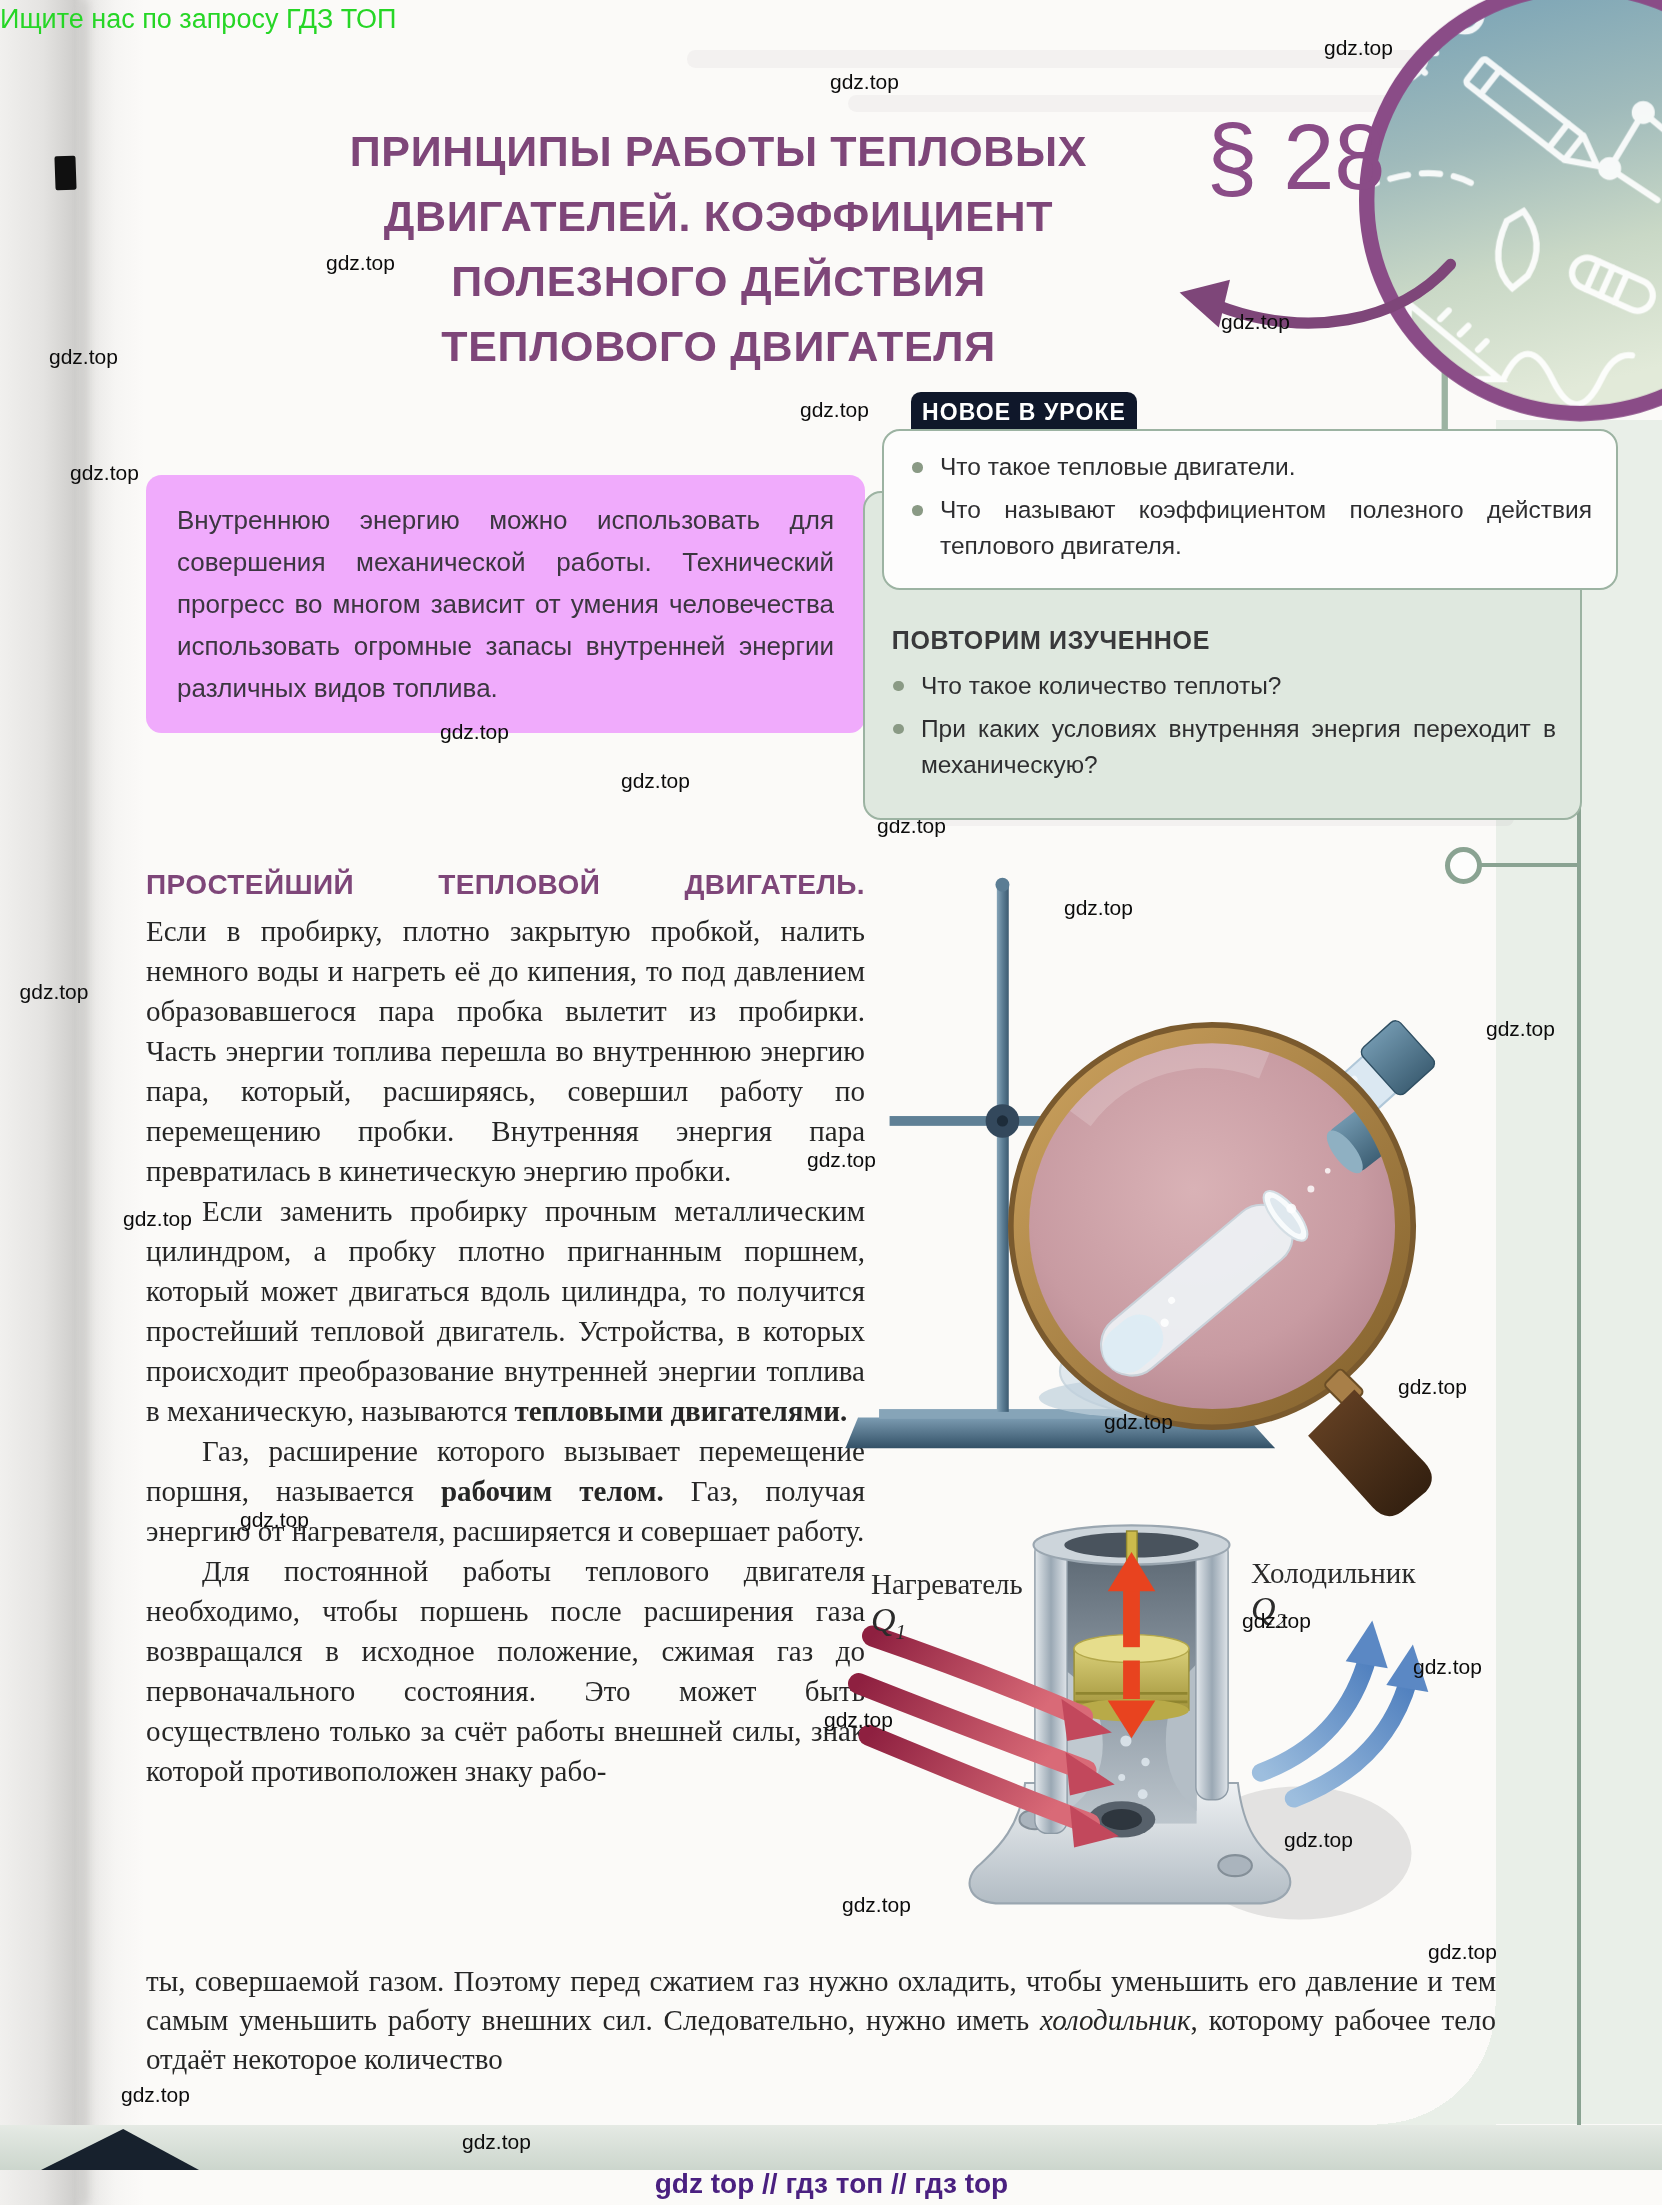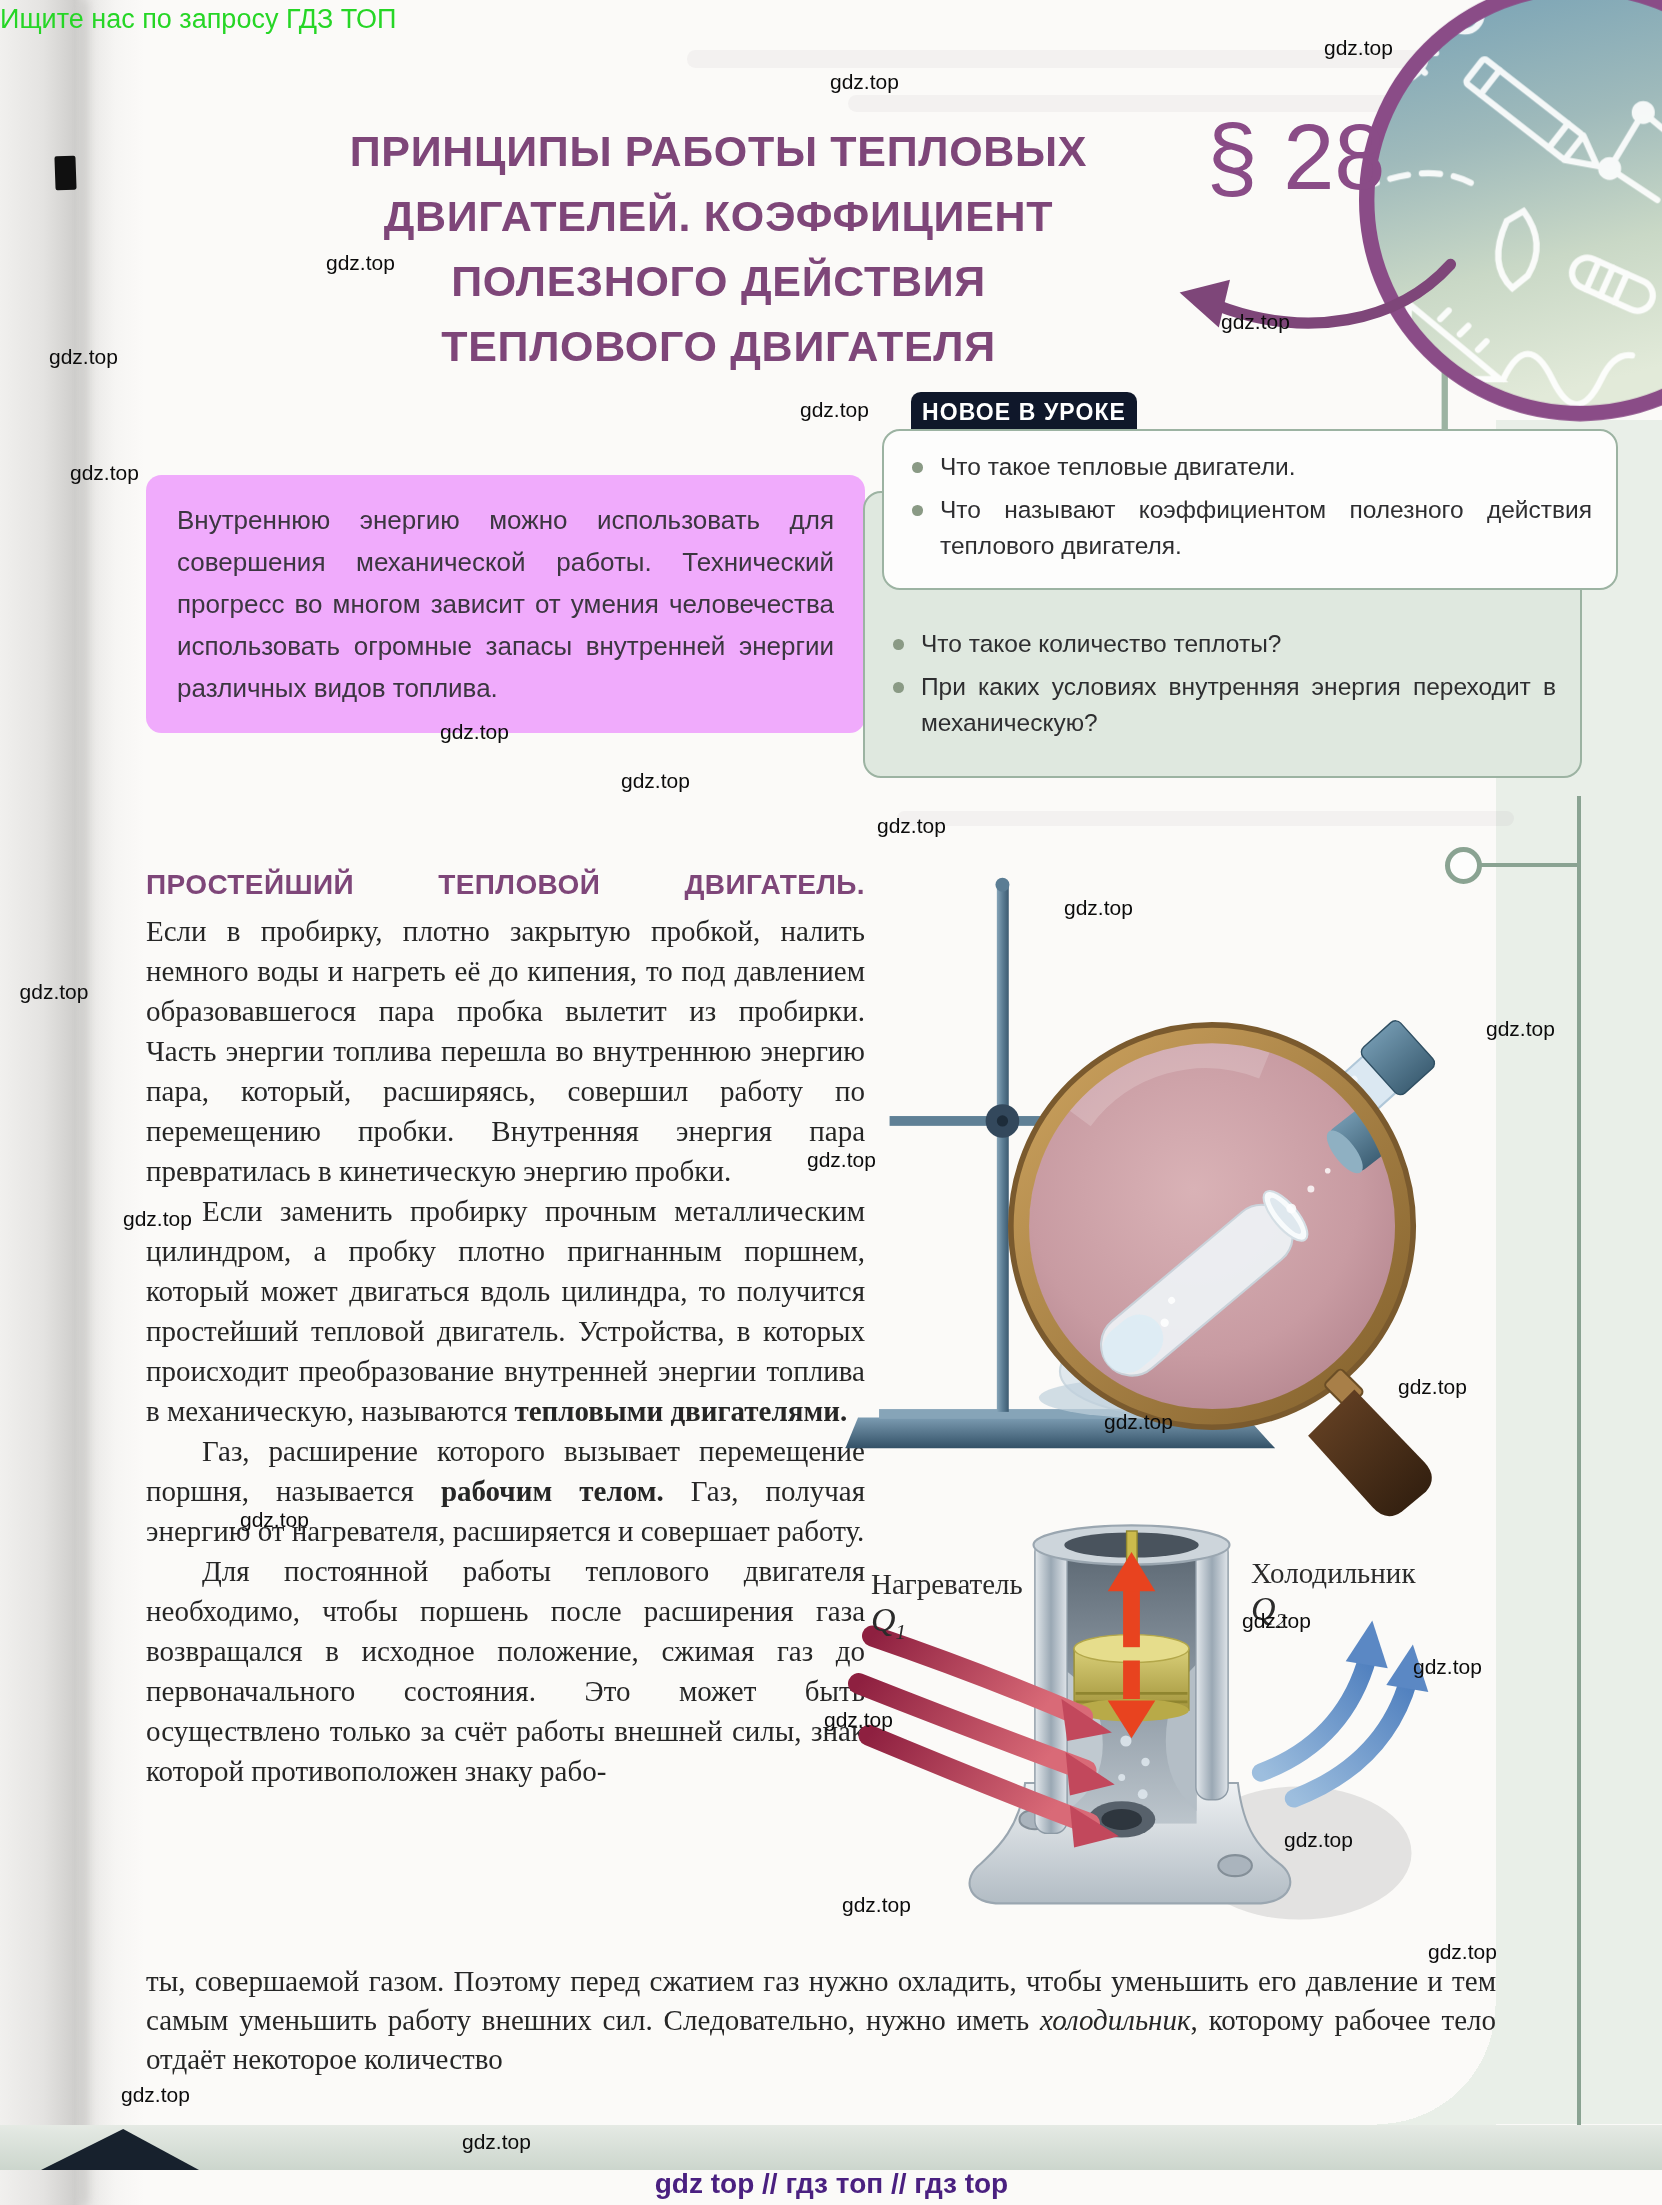--- a/index.html
+++ b/index.html
@@ -141,20 +141,21 @@
 
   <div class="abs" id="title">
     <div>ПРИНЦИПЫ РАБОТЫ ТЕПЛОВЫХ</div>
     <div>ДВИГАТЕЛЕЙ. КОЭФФИЦИЕНТ</div>
     <div>ПОЛЕЗНОГО ДЕЙСТВИЯ</div>
     <div>ТЕПЛОВОГО ДВИГАТЕЛЯ</div>
   </div>
   <div class="abs" id="section-number">§ 28</div>
 
   <div class="abs" id="box-review">
+    <div id="review-label">ПОВТОРИМ ИЗУЧЕННОЕ</div>
     <div class="li">Что такое количество теплоты?</div>
     <div class="li">При каких условиях внутренняя энергия переходит в механическую?</div>
   </div>
 
   <div class="abs" id="tab-new">НОВОЕ В УРОКЕ</div>
   <div class="abs" id="box-new">
     <div class="li">Что такое тепловые двигатели.</div>
     <div class="li">Что называют коэффициентом полезного действия теплового двигателя.</div>
   </div>
 

